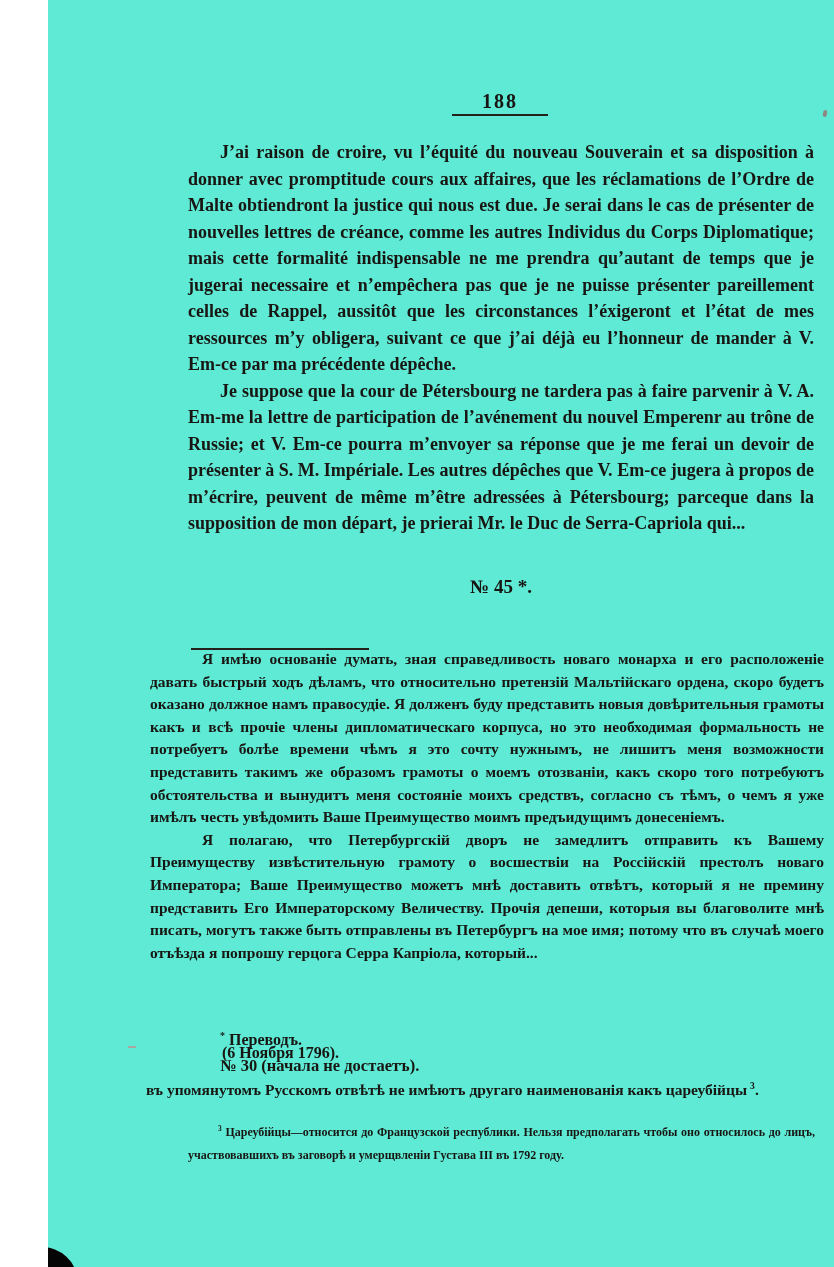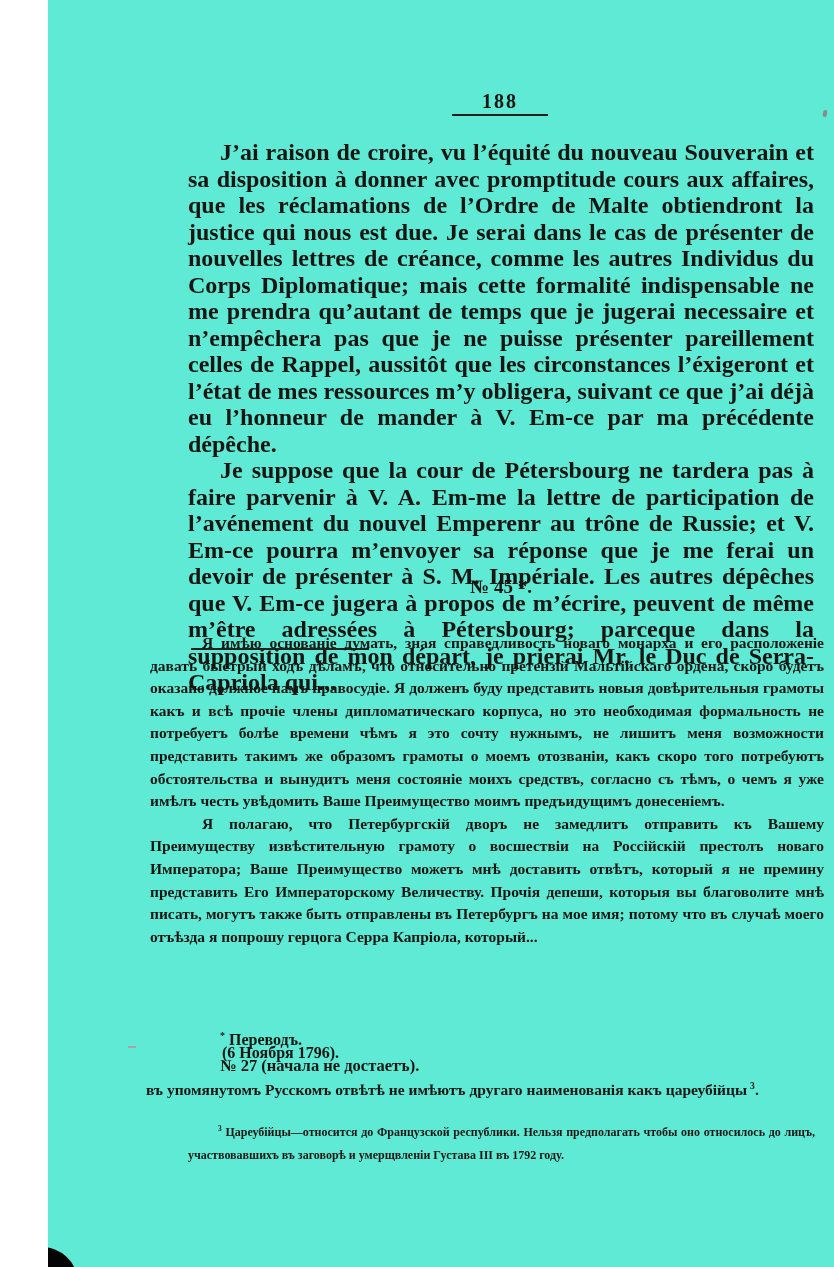--- a/index.html
+++ b/index.html
@@ -32,21 +32,21 @@
     height: 2px;
     background: #24211d;
   }
 
   
   .french-block {
     position: absolute;
     left: 140px;
     top: 139px;
     width: 626px;
-    font-size: 24px;
+    font-size: 18px;
     font-weight: bold;
     line-height: 26.5px;
     text-align: justify;
     hyphens: none;
   }
   .french-block p { margin: 0; text-indent: 32px; }
 
   .doc-heading {
     position: absolute;
     top: 576px;
@@ -74,21 +74,21 @@
     left: 143px;
     width: 178px;
     height: 2px;
     background: #24211d;
   }
 
   
   .russian-block {
     position: absolute;
     left: 102px;
-    top: 632px;
+    top: 648px;
     width: 674px;
     font-size: 15.5px;
     font-weight: bold;
     line-height: 22.6px;
     text-align: justify;
     hyphens: none;
   }
   .russian-block p { margin: 0; text-indent: 52px; }
 
   .ru-line {
@@ -173,21 +173,21 @@
 
   <div class="russian-block">
     <p>Я имѣю основаніе думать, зная справедливость новаго монарха и его расположеніе давать быстрый ходъ дѣламъ, что относительно претензій Мальтійскаго ордена, скоро будетъ оказано должное намъ правосудіе. Я долженъ буду представить новыя довѣрительныя грамоты какъ и всѣ прочіе члены дипломатическаго корпуса, но это необходимая формальность не потребуетъ болѣе времени чѣмъ я это сочту нужнымъ, не лишитъ меня возможности представить такимъ же образомъ грамоты о моемъ отозваніи, какъ скоро того потребуютъ обстоятельства и вынудитъ меня состояніе моихъ средствъ, согласно съ тѣмъ, о чемъ я уже имѣлъ честь увѣдомить Ваше Преимущество моимъ предъидущимъ донесеніемъ.</p>
     <p>Я полагаю, что Петербургскій дворъ не замедлитъ отправить къ Вашему Преимуществу извѣстительную грамоту о восшествіи на Россійскій престолъ новаго Императора; Ваше Преимущество можетъ мнѣ доставить отвѣтъ, который я не премину представить Его Императорскому Величеству. Прочія депеши, которыя вы благоволите мнѣ писать, могутъ также быть отправлены въ Петербургъ на мое имя; потому что въ случаѣ моего отъѣзда я попрошу герцога Серра Капріола, который...</p>
   </div>
 
   <div class="ru-line date-line">(6 Ноября 1796).</div>
 
   <div class="ru-line note-line"><sup class="ref">*</sup> <span>Переводъ.</span></div>
 
-  <div class="ru-line num-line">№ 27 (начала не достаетъ).</div>
+  <div class="ru-line num-line">№ 30 (начала не достаетъ).</div>
 
   <div class="ru-line ru-cont"><span>въ упомянутомъ Русскомъ отвѣтѣ не имѣютъ другаго наименованія какъ цареубійцы</span><sup class="ref">3</sup><span>.</span></div>
 
   <div class="footnote-block">
     <p><sup class="ref">3</sup> <span>Цареубійцы—относится до Французской республики. Нельзя предполагать чтобы оно относилось до лицъ, участвовавшихъ въ заговорѣ и умерщвленіи Густава III въ 1792 году.</span></p>
   </div>
 
   <div class="ink-blob"></div>
   <div class="speck-top-right"></div>
   <div class="speck-left"></div>

